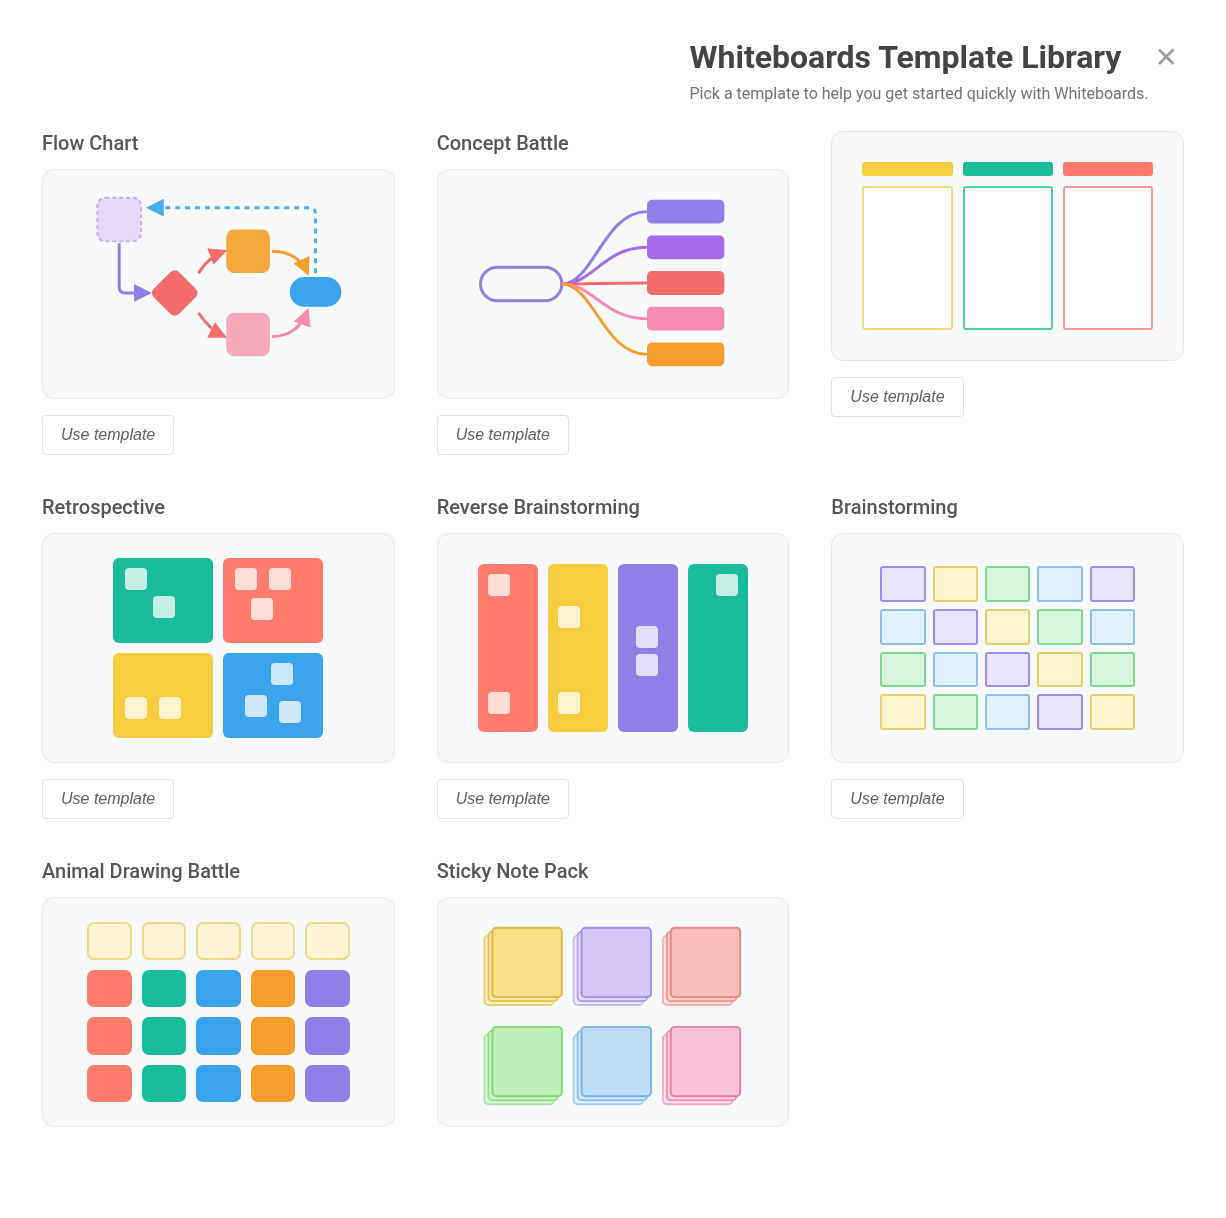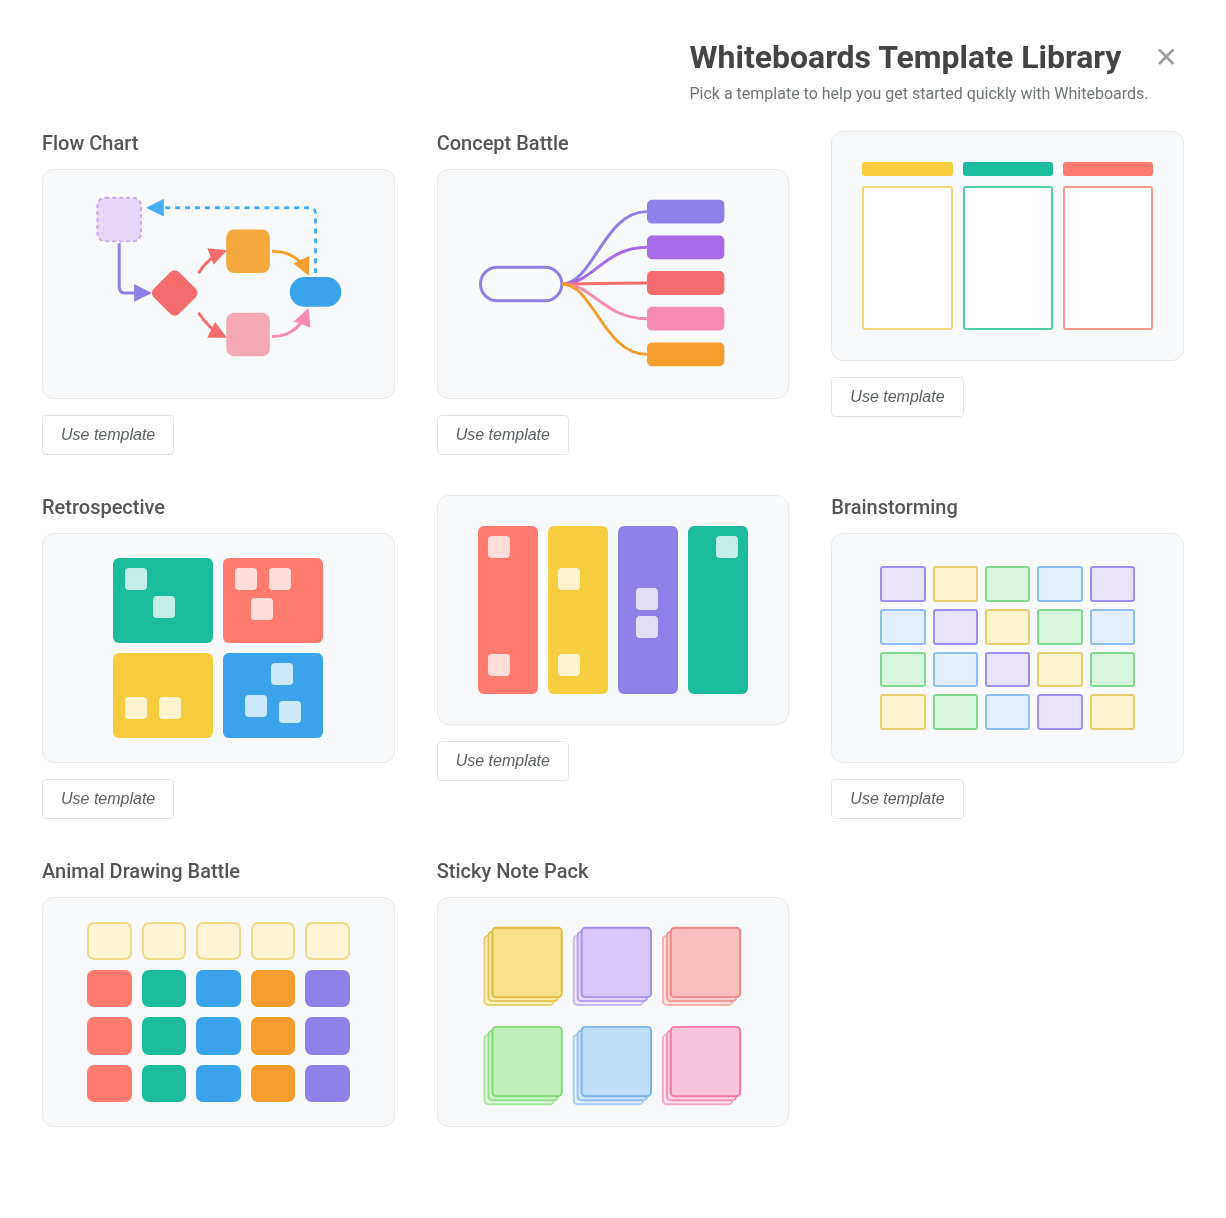--- a/index.html
+++ b/index.html
@@ -202,20 +202,21 @@
             <div class="dot" style="top:10px;left:48px"></div>
               <div class="dot" style="top:42px;left:22px"></div>
               <div class="dot" style="top:48px;left:56px"></div>
           </div>
         </div>
       </div>
       <button class="use-btn">Use template</button>
     </div>
 
     <div>
+      <div class="card-title">Reverse Brainstorming</div>
       <div class="thumb">
         <div class="rbs">
           <div class="rbs-col" style="background:var(--coral)">
               <div class="dot" style="top:10px;left:10px"></div>
               <div class="dot" style="bottom:18px;left:10px"></div>
             </div>
           <div class="rbs-col" style="background:var(--yellow)">
               <div class="dot" style="top:42px;left:10px"></div>
               <div class="dot" style="bottom:18px;left:10px"></div>
             </div>

